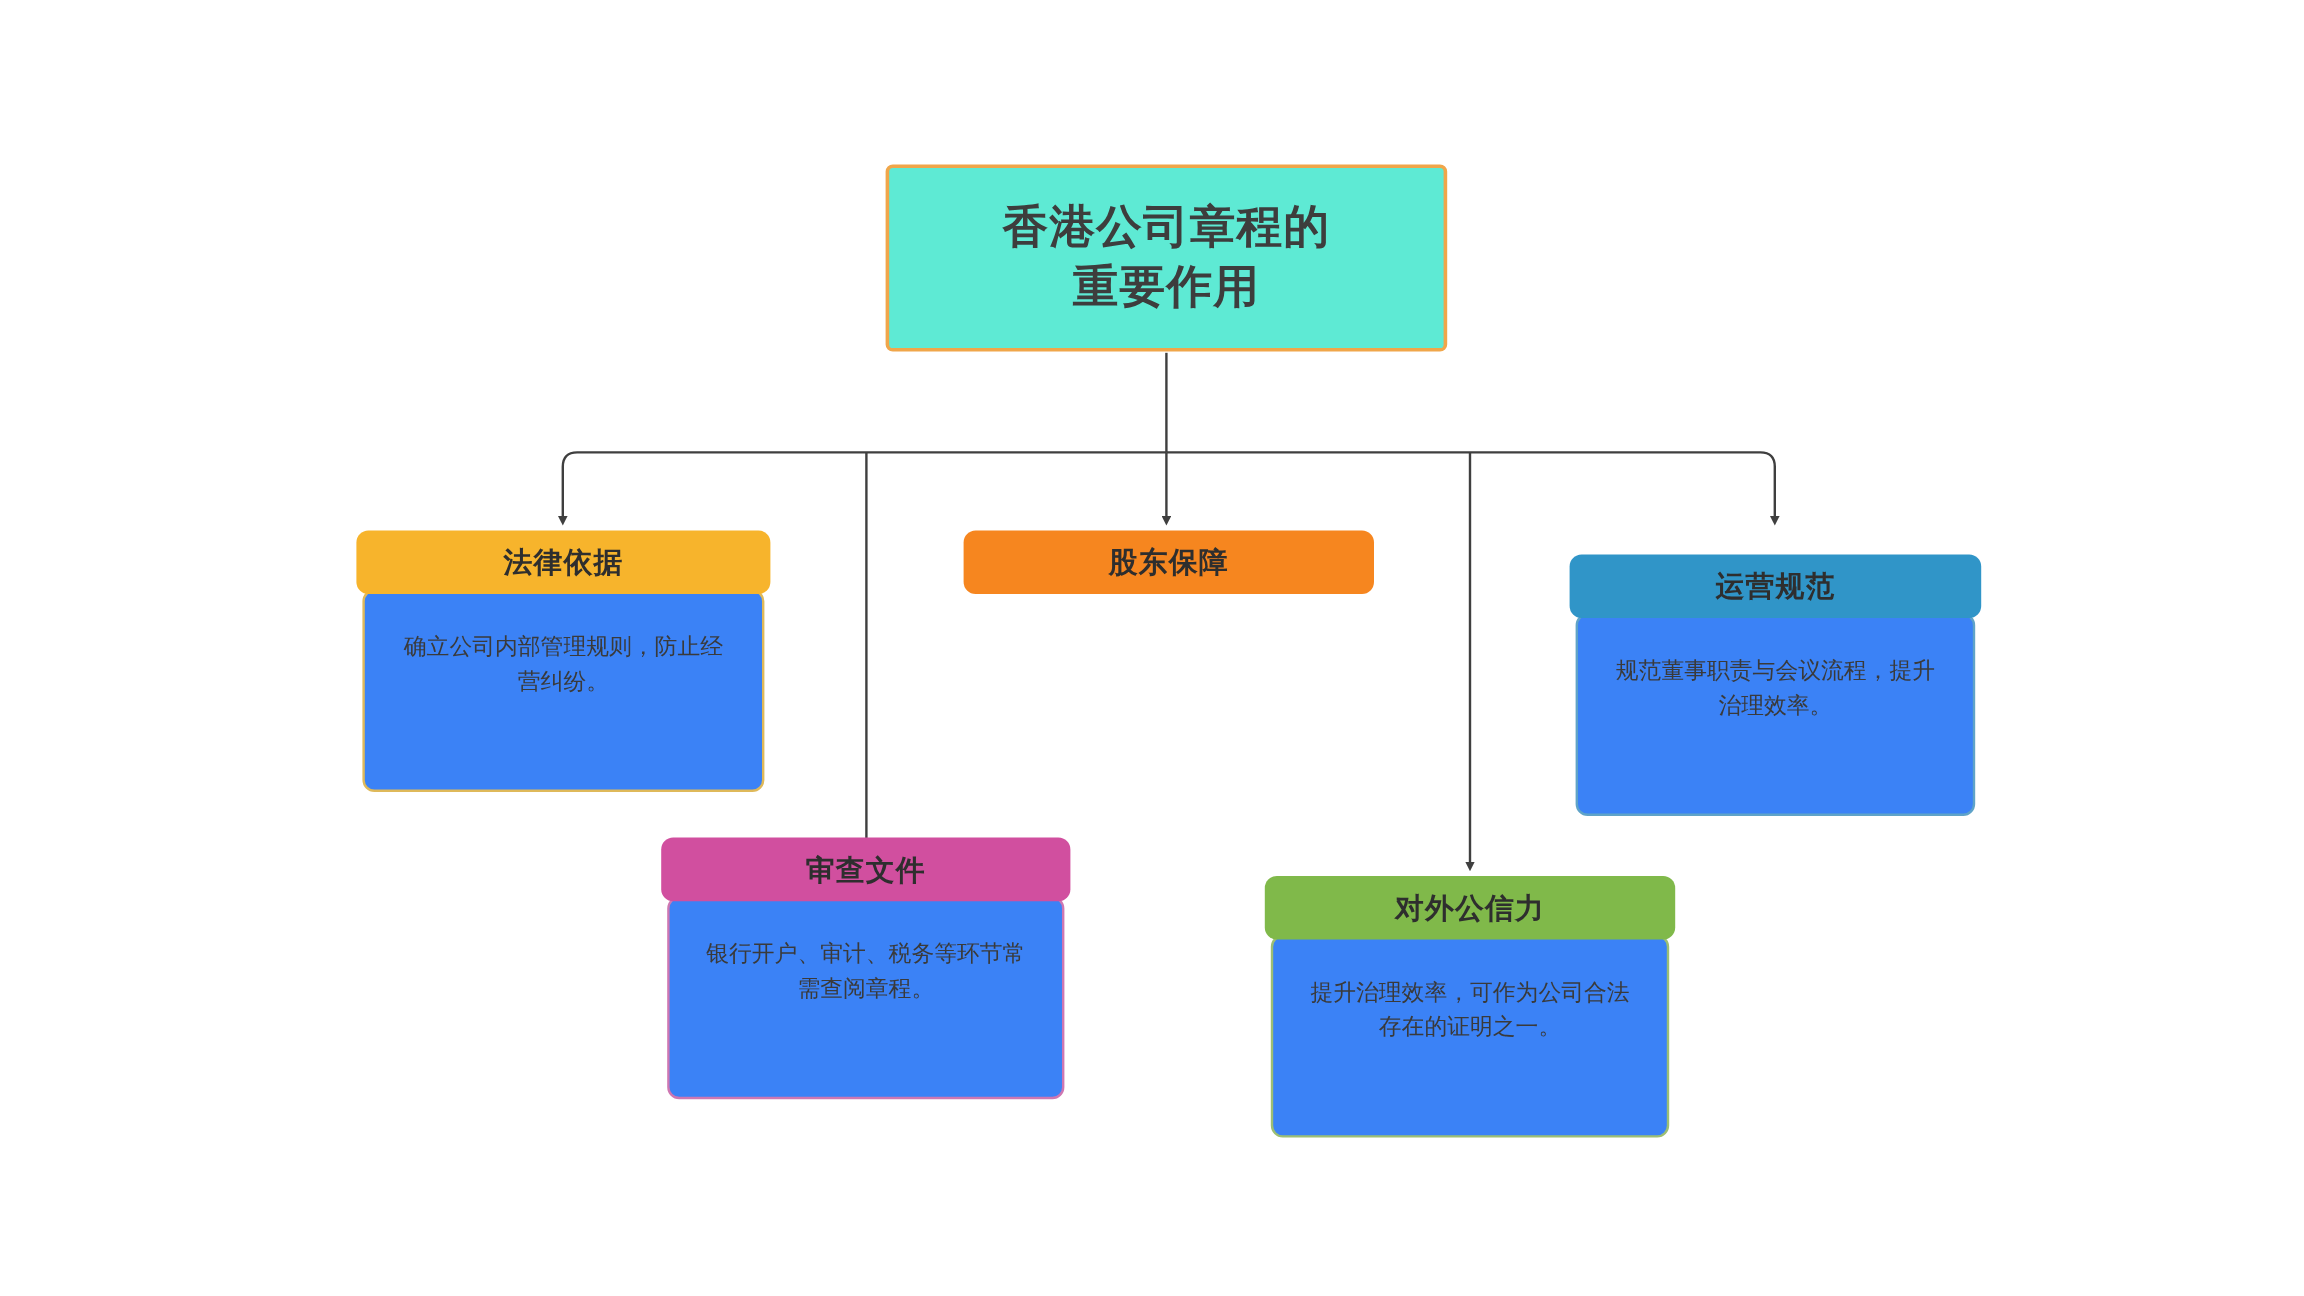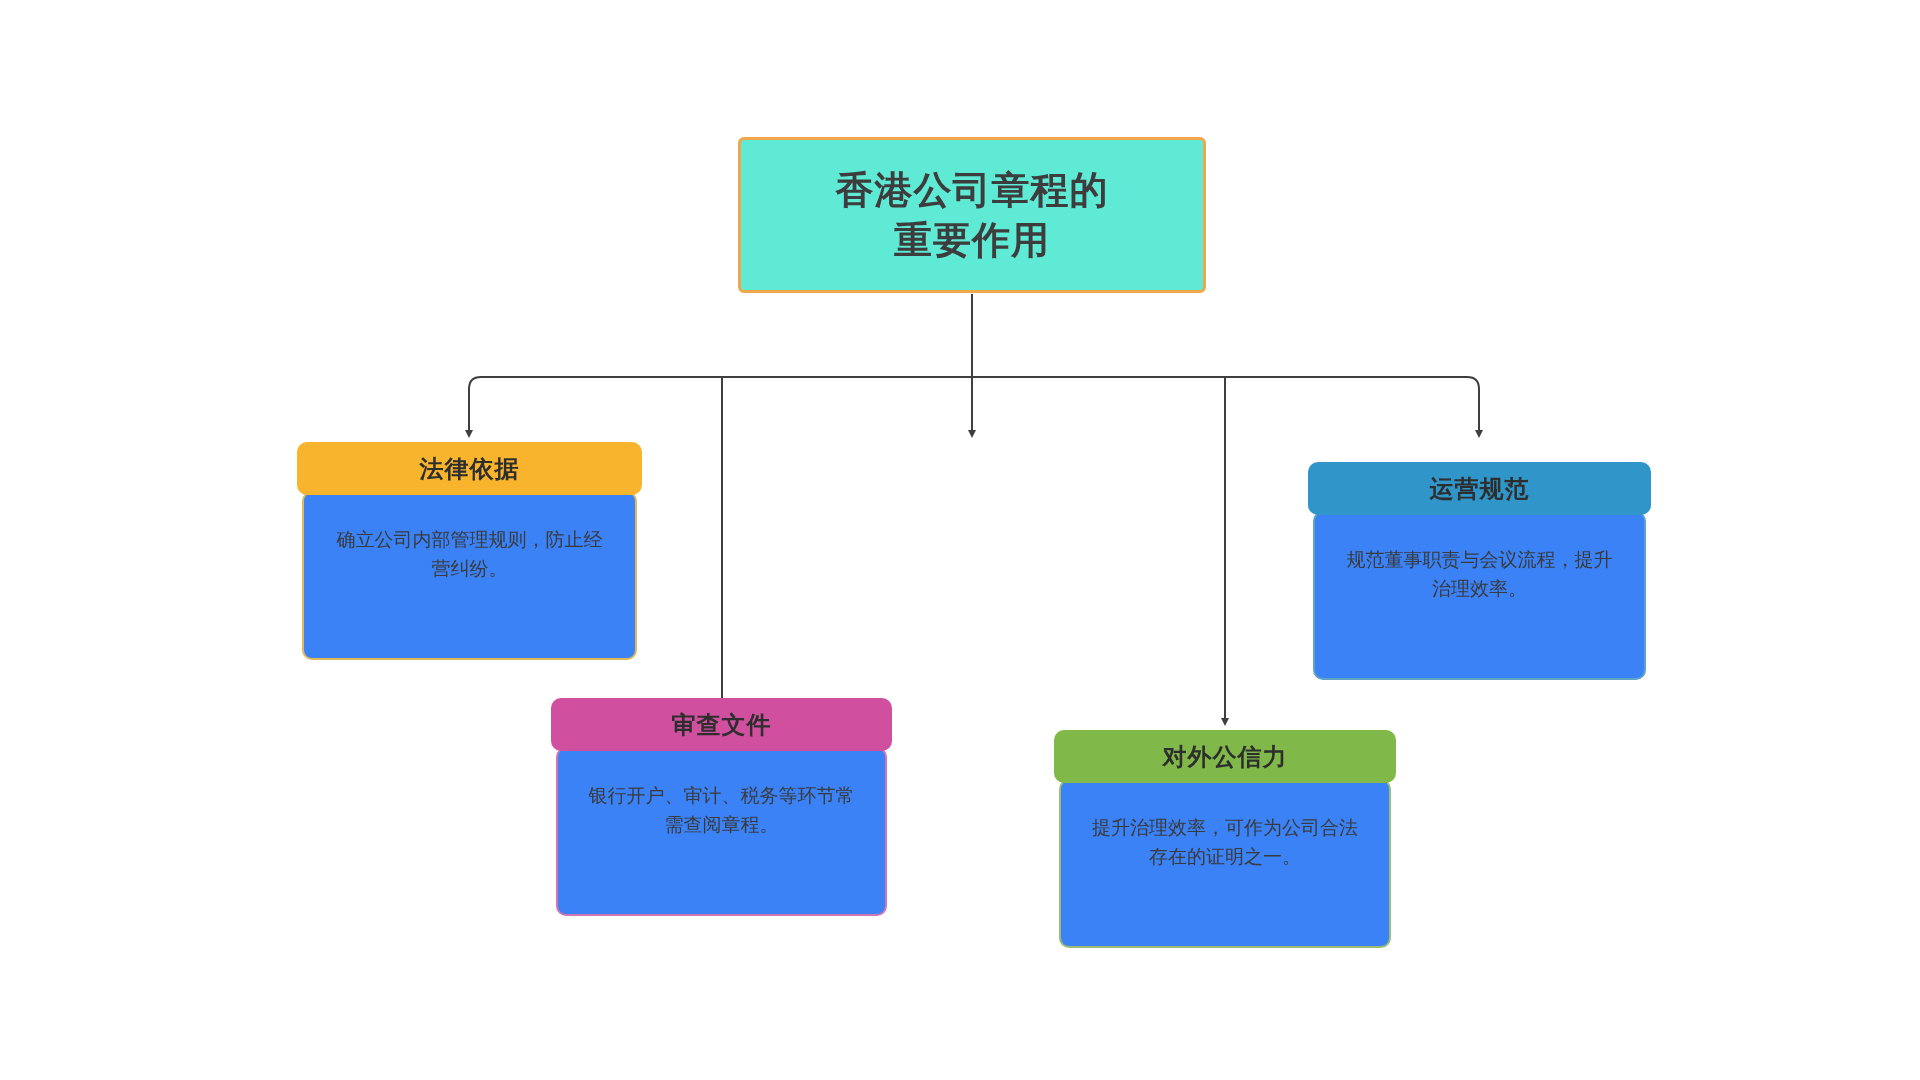--- a/index.html
+++ b/index.html
@@ -89,20 +89,23 @@
   <div class="node n1" style="--header-color: #F7B42C; --border-color: #DFB95A;">
     <div class="node-header">
       <span>法律依据</span>
     </div>
     <div class="node-body">
       <p>确立公司内部管理规则，防止经营纠纷。</p>
     </div>
   </div>
 
   <div class="node n2" style="--header-color: #F6861F; --border-color: #E7A566;">
+    <div class="node-header">
+      <span>股东保障</span>
+    </div>
   </div>
 
   <div class="node n3" style="--header-color: #3095C8; --border-color: #5FA3C8;">
     <div class="node-header">
       <span>运营规范</span>
     </div>
     <div class="node-body">
       <p>规范董事职责与会议流程，提升治理效率。</p>
     </div>
   </div>

